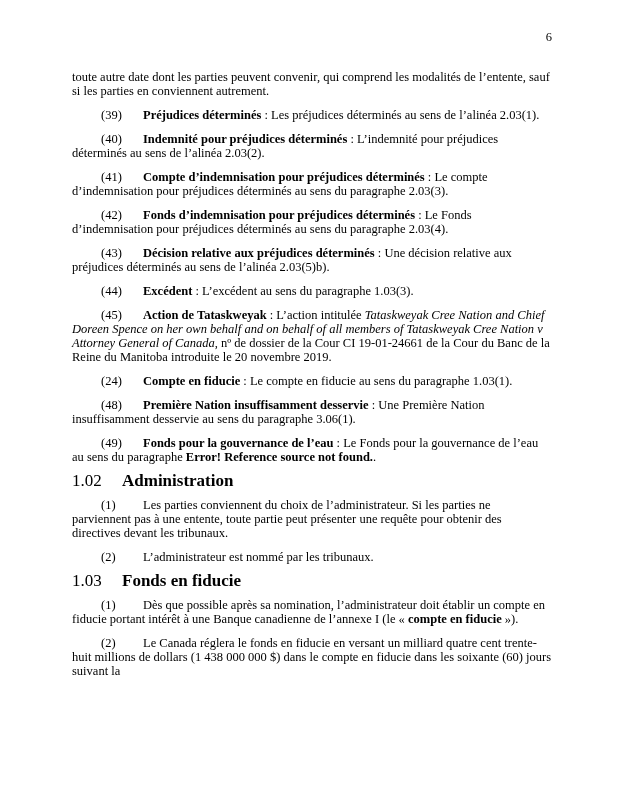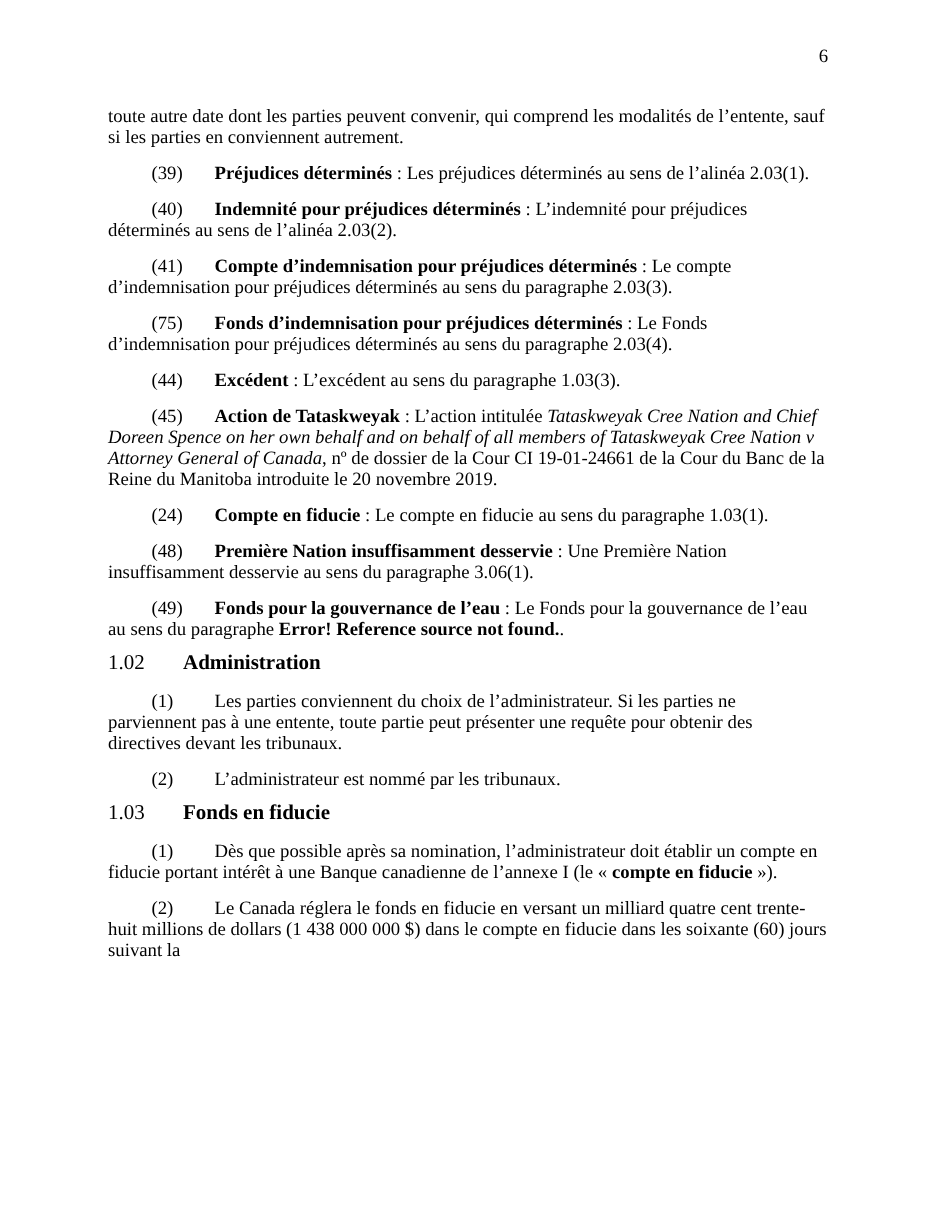--- a/index.html
+++ b/index.html
@@ -35,21 +35,21 @@
   }
   p.body-para {
     text-indent: 0;
   }
   .pnum-box {
     display: inline-block;
     width: 42px;
     text-indent: 0;
   }
   h2.section-heading {
-    font-size: 14px;
+    font-size: 17px;
     line-height: 14px;
     font-weight: normal;
     margin: 0 0 10px 0;
   }
   .heading-num-box {
     display: inline-block;
     width: 50px;
   }
   .heading-title {
     font-weight: bold;
@@ -62,21 +62,22 @@
 
 <div class="doc-page">
   <div class="page-number-row">
     <span>6</span>
   </div>
   <div class="doc-content">
       <p class="body-para"><span class="">toute autre date dont les parties peuvent convenir, qui comprend les modalités de l’entente, sauf si les parties en conviennent autrement.</span></p>
       <p class="numbered-para"><span class="pnum-box">(39)</span><span class="b">Préjudices déterminés</span><span class=""> : Les préjudices déterminés au sens de l’alinéa 2.03(1).</span></p>
       <p class="numbered-para"><span class="pnum-box">(40)</span><span class="b">Indemnité pour préjudices déterminés</span><span class=""> : L’indemnité pour préjudices déterminés au sens de l’alinéa 2.03(2).</span></p>
       <p class="numbered-para"><span class="pnum-box">(41)</span><span class="b">Compte d’indemnisation pour préjudices déterminés</span><span class=""> : Le compte d’indemnisation pour préjudices déterminés au sens du paragraphe 2.03(3).</span></p>
-      <p class="numbered-para"><span class="pnum-box">(75)</span><span class="b">Fonds d’indemnisation pour préjudices déterminés</span><span class=""> : Le Fonds d’indemnisation pour préjudices déterminés au sens du paragraphe 2.03(4).</span></p>
+      <p class="numbered-para"><span class="pnum-box">(42)</span><span class="b">Fonds d’indemnisation pour préjudices déterminés</span><span class=""> : Le Fonds d’indemnisation pour préjudices déterminés au sens du paragraphe 2.03(4).</span></p>
+      <p class="numbered-para"><span class="pnum-box">(43)</span><span class="b">Décision relative aux préjudices déterminés</span><span class=""> : Une décision relative aux préjudices déterminés au sens de l’alinéa 2.03(5)b).</span></p>
       <p class="numbered-para"><span class="pnum-box">(44)</span><span class="b">Excédent</span><span class=""> : L’excédent au sens du paragraphe 1.03(3).</span></p>
       <p class="numbered-para"><span class="pnum-box">(45)</span><span class="b">Action de Tataskweyak</span><span class=""> : L’action intitulée </span><span class="i">Tataskweyak Cree Nation and Chief Doreen Spence on her own behalf and on behalf of all members of Tataskweyak Cree Nation v Attorney General of Canada</span><span class="">, nº de dossier de la Cour CI 19-01-24661 de la Cour du Banc de la Reine du Manitoba introduite le 20 novembre 2019.</span></p>
       <p class="numbered-para"><span class="pnum-box">(24)</span><span class="b">Compte en fiducie</span><span class=""> : Le compte en fiducie au sens du paragraphe 1.03(1).</span></p>
       <p class="numbered-para"><span class="pnum-box">(48)</span><span class="b">Première Nation insuffisamment desservie</span><span class=""> : Une Première Nation insuffisamment desservie au sens du paragraphe 3.06(1).</span></p>
       <p class="numbered-para"><span class="pnum-box">(49)</span><span class="b">Fonds pour la gouvernance de l’eau</span><span class=""> : Le Fonds pour la gouvernance de l’eau au sens du paragraphe </span><span class="b">Error! Reference source not found.</span><span class="">.</span></p>
       <h2 class="section-heading"><span class="heading-num-box">1.02</span><span class="heading-title">Administration</span></h2>
       <p class="numbered-para"><span class="pnum-box">(1)</span><span class="">Les parties conviennent du choix de l’administrateur. Si les parties ne parviennent pas à une entente, toute partie peut présenter une requête pour obtenir des directives devant les tribunaux.</span></p>
       <p class="numbered-para"><span class="pnum-box">(2)</span><span class="">L’administrateur est nommé par les tribunaux.</span></p>
       <h2 class="section-heading"><span class="heading-num-box">1.03</span><span class="heading-title">Fonds en fiducie</span></h2>
       <p class="numbered-para"><span class="pnum-box">(1)</span><span class="">Dès que possible après sa nomination, l’administrateur doit établir un compte en fiducie portant intérêt à une Banque canadienne de l’annexe I (le «&nbsp;</span><span class="b">compte en fiducie</span><span class="">&nbsp;»).</span></p>

